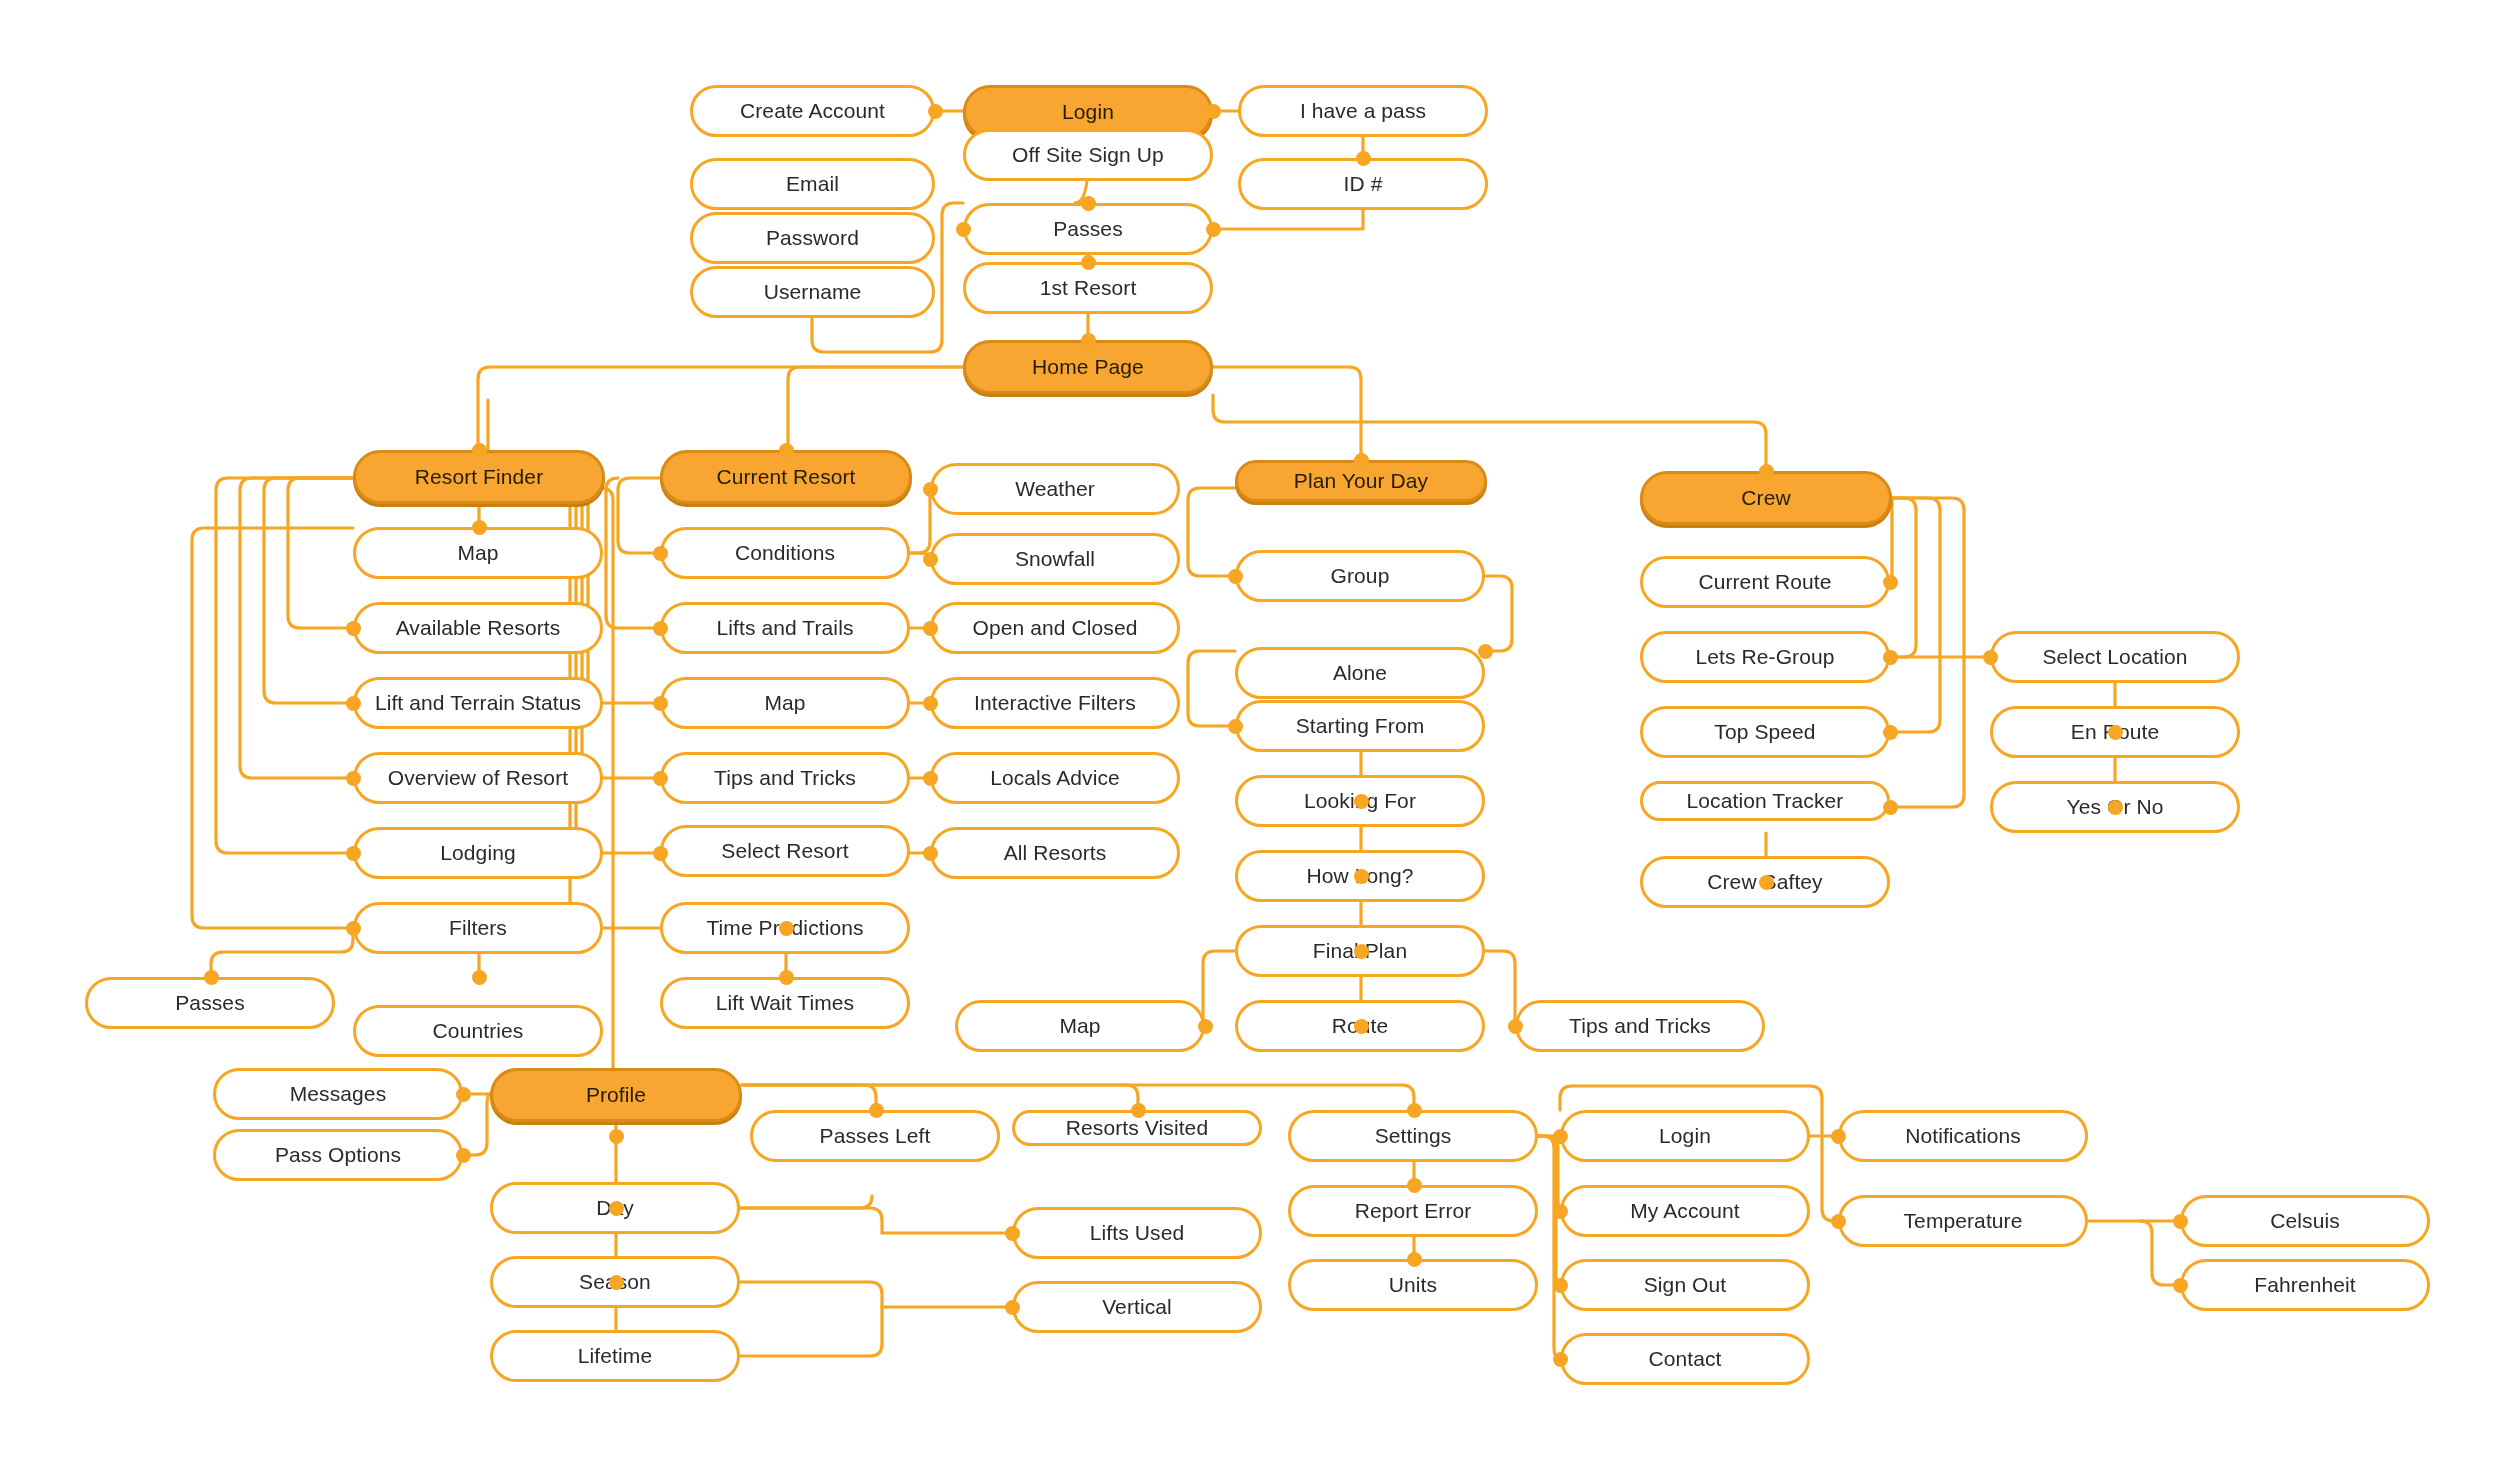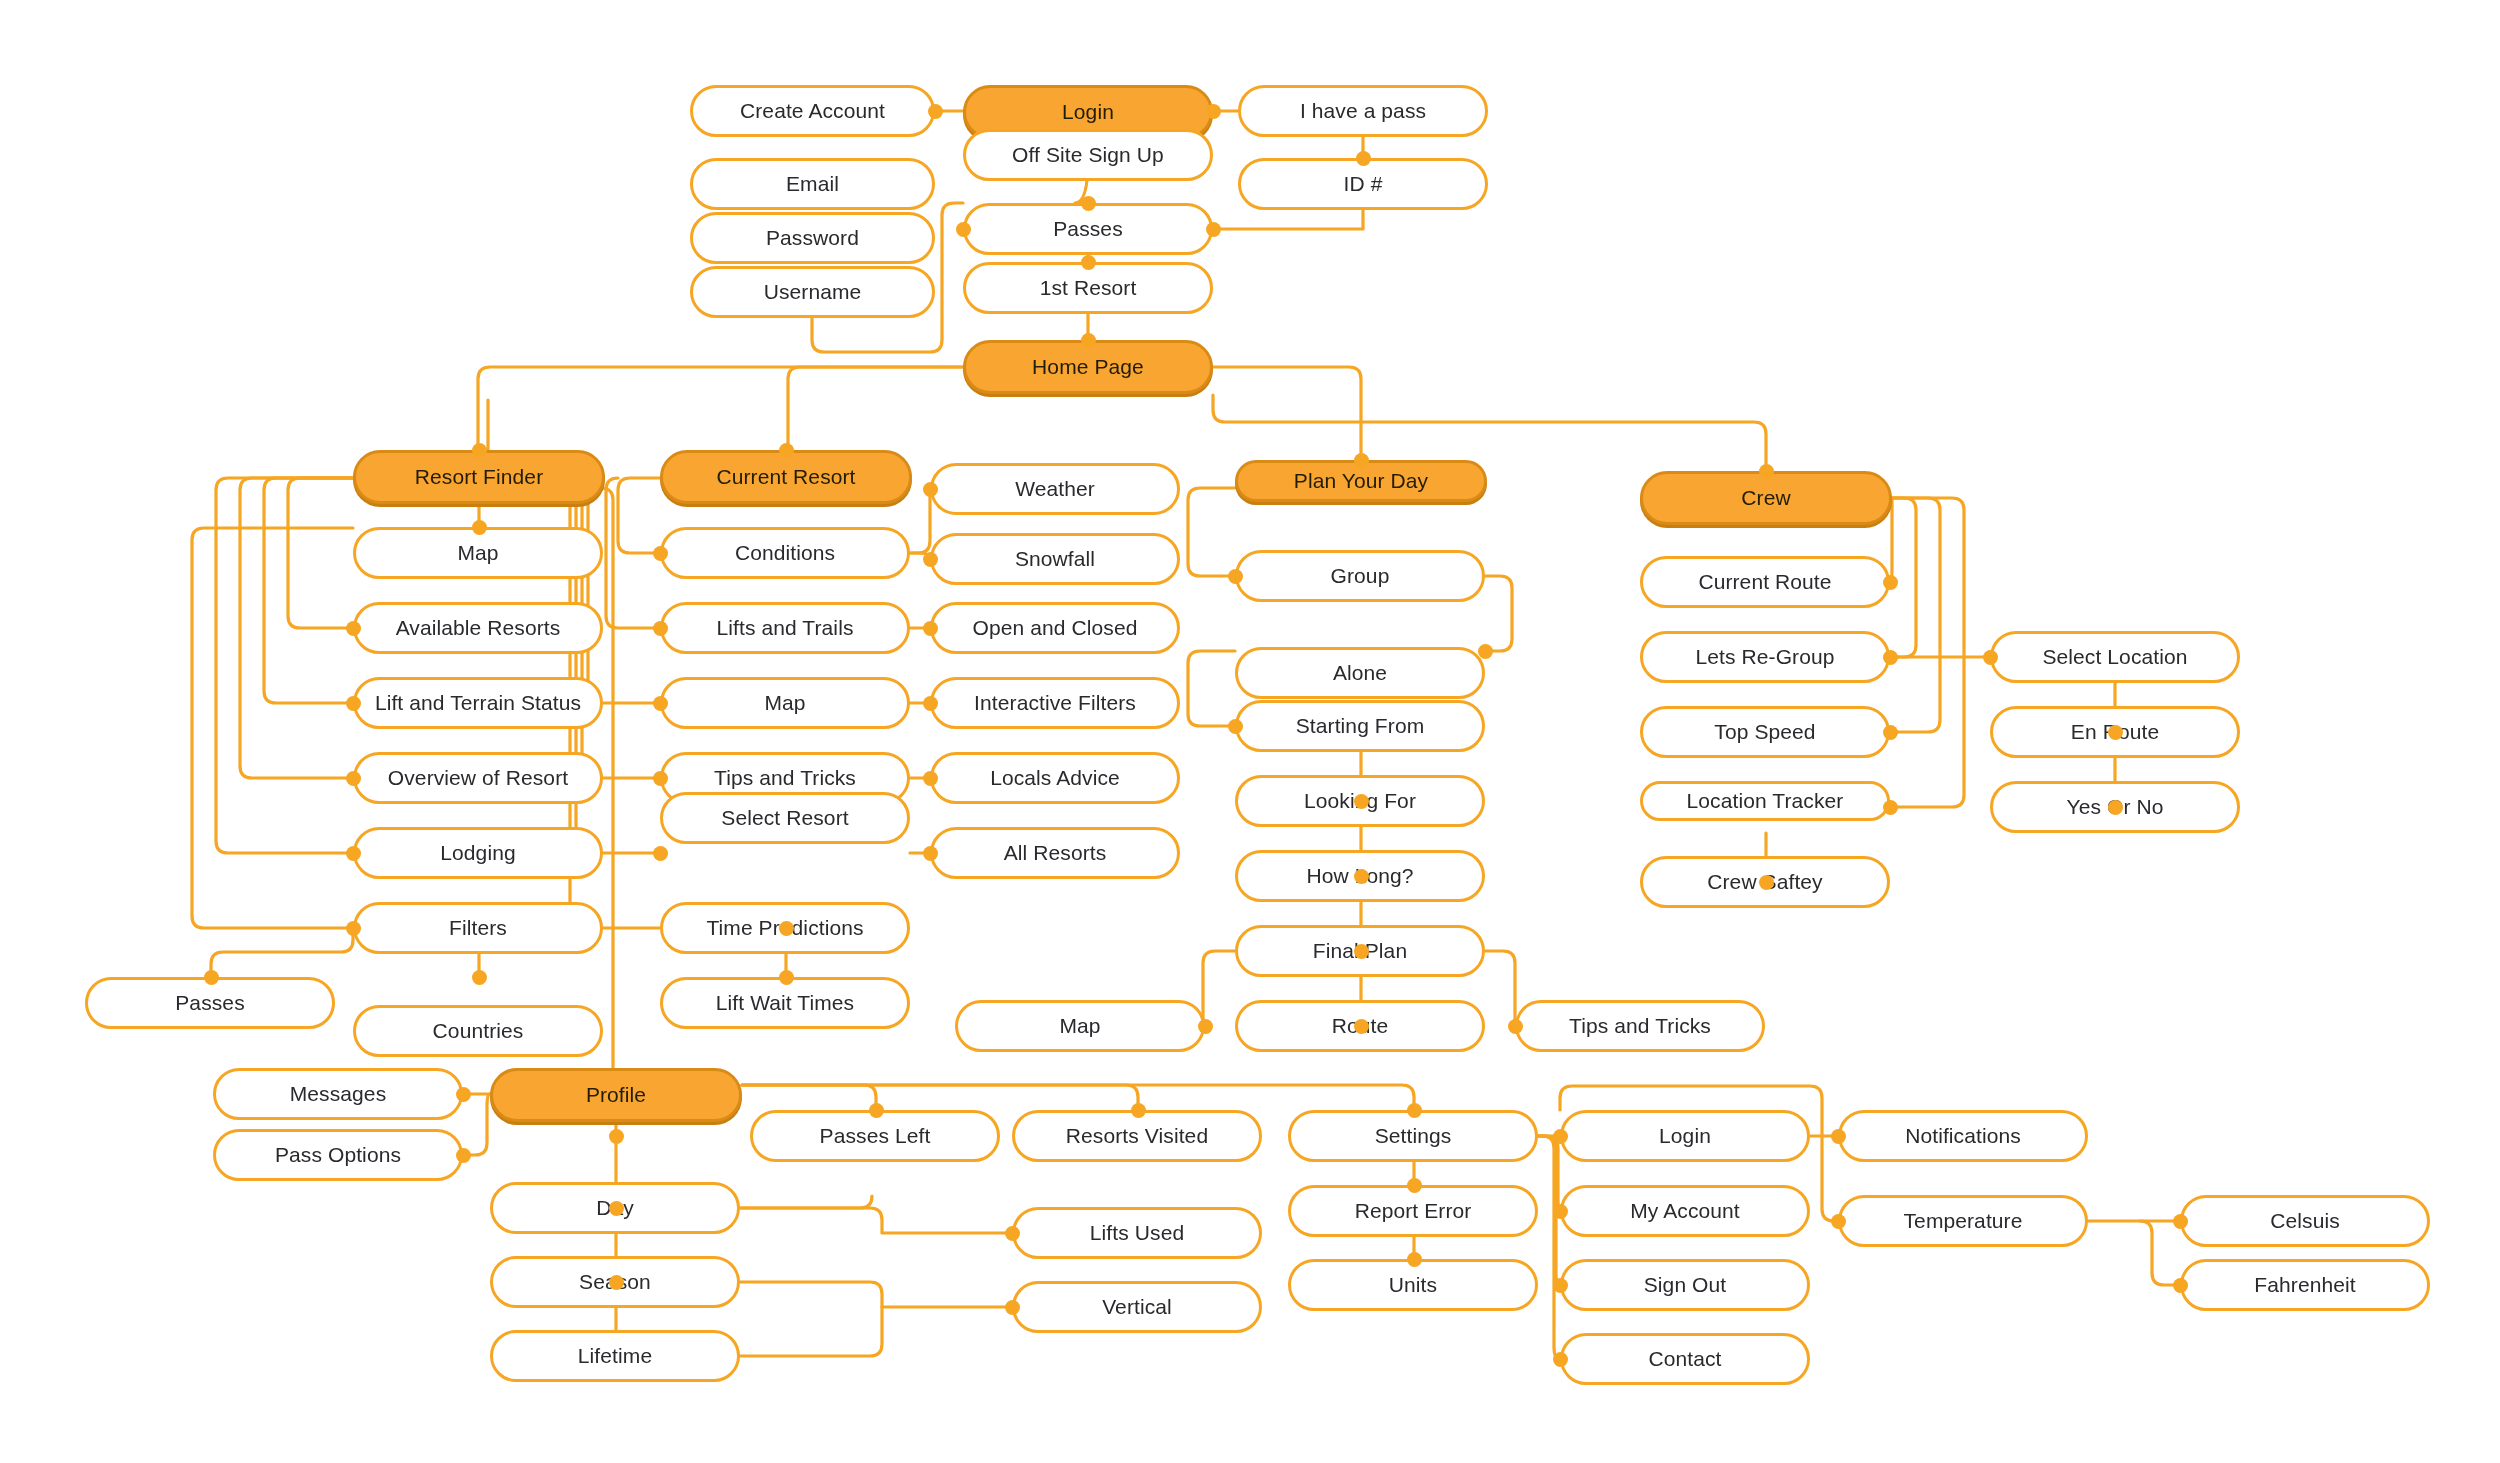--- a/index.html
+++ b/index.html
@@ -188,37 +188,37 @@
       <div class="node" style="left: 1235px; top: 700px; width: 250px; height: 52px;">Starting From</div>
       <div class="node" style="left: 1640px; top: 706px; width: 250px; height: 52px;">Top Speed</div>
       <div class="node" style="left: 1990px; top: 706px; width: 250px; height: 52px;">En Route</div>
       <div class="node" style="left: 353px; top: 752px; width: 250px; height: 52px;">Overview of Resort</div>
       <div class="node" style="left: 660px; top: 752px; width: 250px; height: 52px;">Tips and Tricks</div>
       <div class="node" style="left: 930px; top: 752px; width: 250px; height: 52px;">Locals Advice</div>
       <div class="node" style="left: 1235px; top: 775px; width: 250px; height: 52px;">Looking For</div>
       <div class="node" style="left: 1640px; top: 781px; width: 250px; height: 40px;">Location Tracker</div>
       <div class="node" style="left: 1990px; top: 781px; width: 250px; height: 52px;">Yes Or No</div>
       <div class="node" style="left: 353px; top: 827px; width: 250px; height: 52px;">Lodging</div>
-      <div class="node" style="left: 660px; top: 792px; width: 250px; height: 52px;">Select Resort</div>
+      <div class="node" style="left: 660px; top: 825px; width: 250px; height: 52px;">Select Resort</div>
       <div class="node" style="left: 930px; top: 827px; width: 250px; height: 52px;">All Resorts</div>
       <div class="node" style="left: 1235px; top: 850px; width: 250px; height: 52px;">How Long?</div>
       <div class="node" style="left: 1640px; top: 856px; width: 250px; height: 52px;">Crew Saftey</div>
       <div class="node" style="left: 353px; top: 902px; width: 250px; height: 52px;">Filters</div>
       <div class="node" style="left: 660px; top: 902px; width: 250px; height: 52px;">Time Predictions</div>
       <div class="node" style="left: 1235px; top: 925px; width: 250px; height: 52px;">Final Plan</div>
       <div class="node" style="left: 85px; top: 977px; width: 250px; height: 52px;">Passes</div>
       <div class="node" style="left: 353px; top: 977px; width: 250px; height: 52px; margin-top: 28px;">Countries</div>
       <div class="node" style="left: 660px; top: 977px; width: 250px; height: 52px;">Lift Wait Times</div>
       <div class="node" style="left: 955px; top: 1000px; width: 250px; height: 52px;">Map</div>
       <div class="node" style="left: 1235px; top: 1000px; width: 250px; height: 52px;">Route</div>
       <div class="node" style="left: 1515px; top: 1000px; width: 250px; height: 52px;">Tips and Tricks</div>
       <div class="node" style="left: 213px; top: 1068px; width: 250px; height: 52px;">Messages</div>
       <div class="node accent" style="left: 490px; top: 1068px; width: 252px; height: 54px;">Profile</div>
       <div class="node" style="left: 750px; top: 1110px; width: 250px; height: 52px;">Passes Left</div>
-      <div class="node" style="left: 1012px; top: 1110px; width: 250px; height: 52px;">Resorts Visited</div>
+      <div class="node" style="left: 1012px; top: 1110px; width: 250px; height: 36px;">Resorts Visited</div>
       <div class="node" style="left: 1288px; top: 1110px; width: 250px; height: 52px;">Settings</div>
       <div class="node" style="left: 1560px; top: 1110px; width: 250px; height: 52px;">Login</div>
       <div class="node" style="left: 1838px; top: 1110px; width: 250px; height: 52px;">Notifications</div>
       <div class="node" style="left: 213px; top: 1129px; width: 250px; height: 52px;">Pass Options</div>
       <div class="node" style="left: 490px; top: 1182px; width: 250px; height: 52px;">Day</div>
       <div class="node" style="left: 1288px; top: 1185px; width: 250px; height: 52px;">Report Error</div>
       <div class="node" style="left: 1560px; top: 1185px; width: 250px; height: 52px;">My Account</div>
       <div class="node" style="left: 1838px; top: 1195px; width: 250px; height: 52px;">Temperature</div>
       <div class="node" style="left: 2180px; top: 1195px; width: 250px; height: 52px;">Celsuis</div>
       <div class="node" style="left: 1012px; top: 1207px; width: 250px; height: 52px;">Lifts Used</div>

